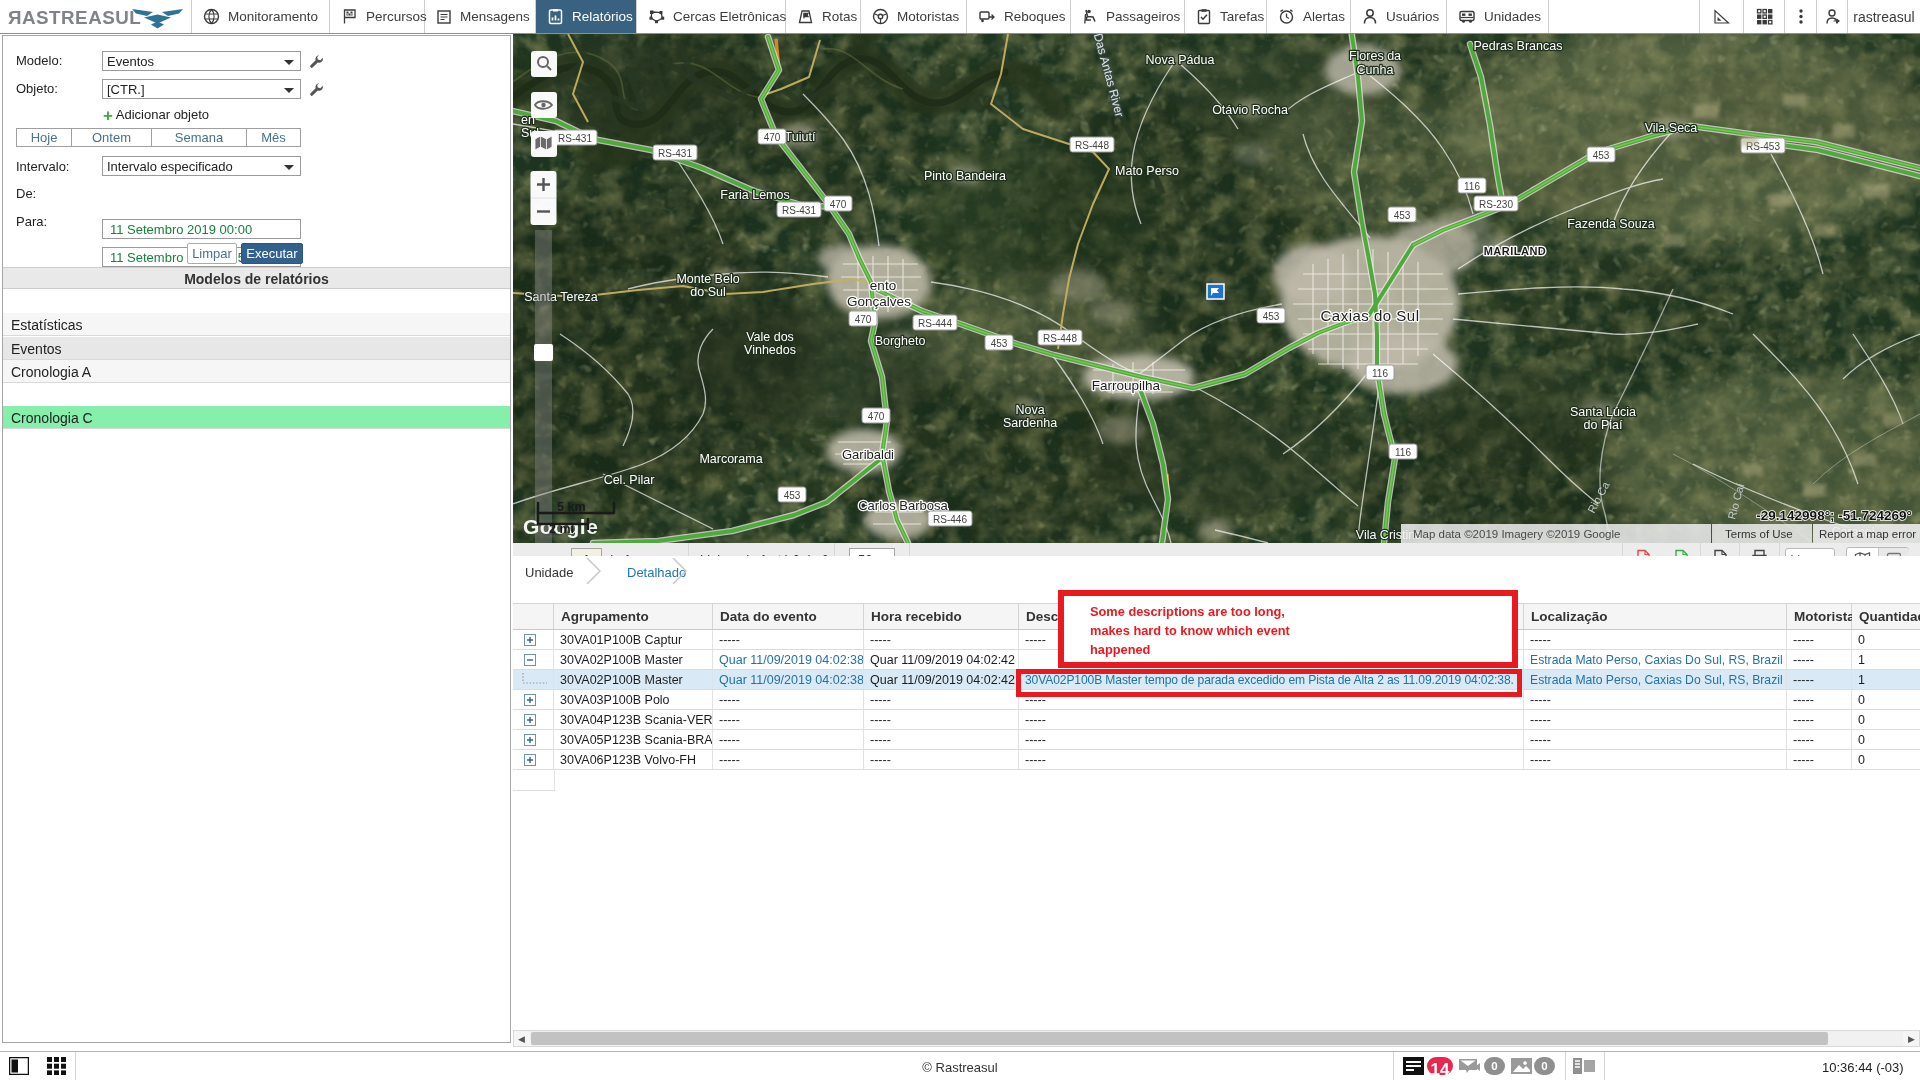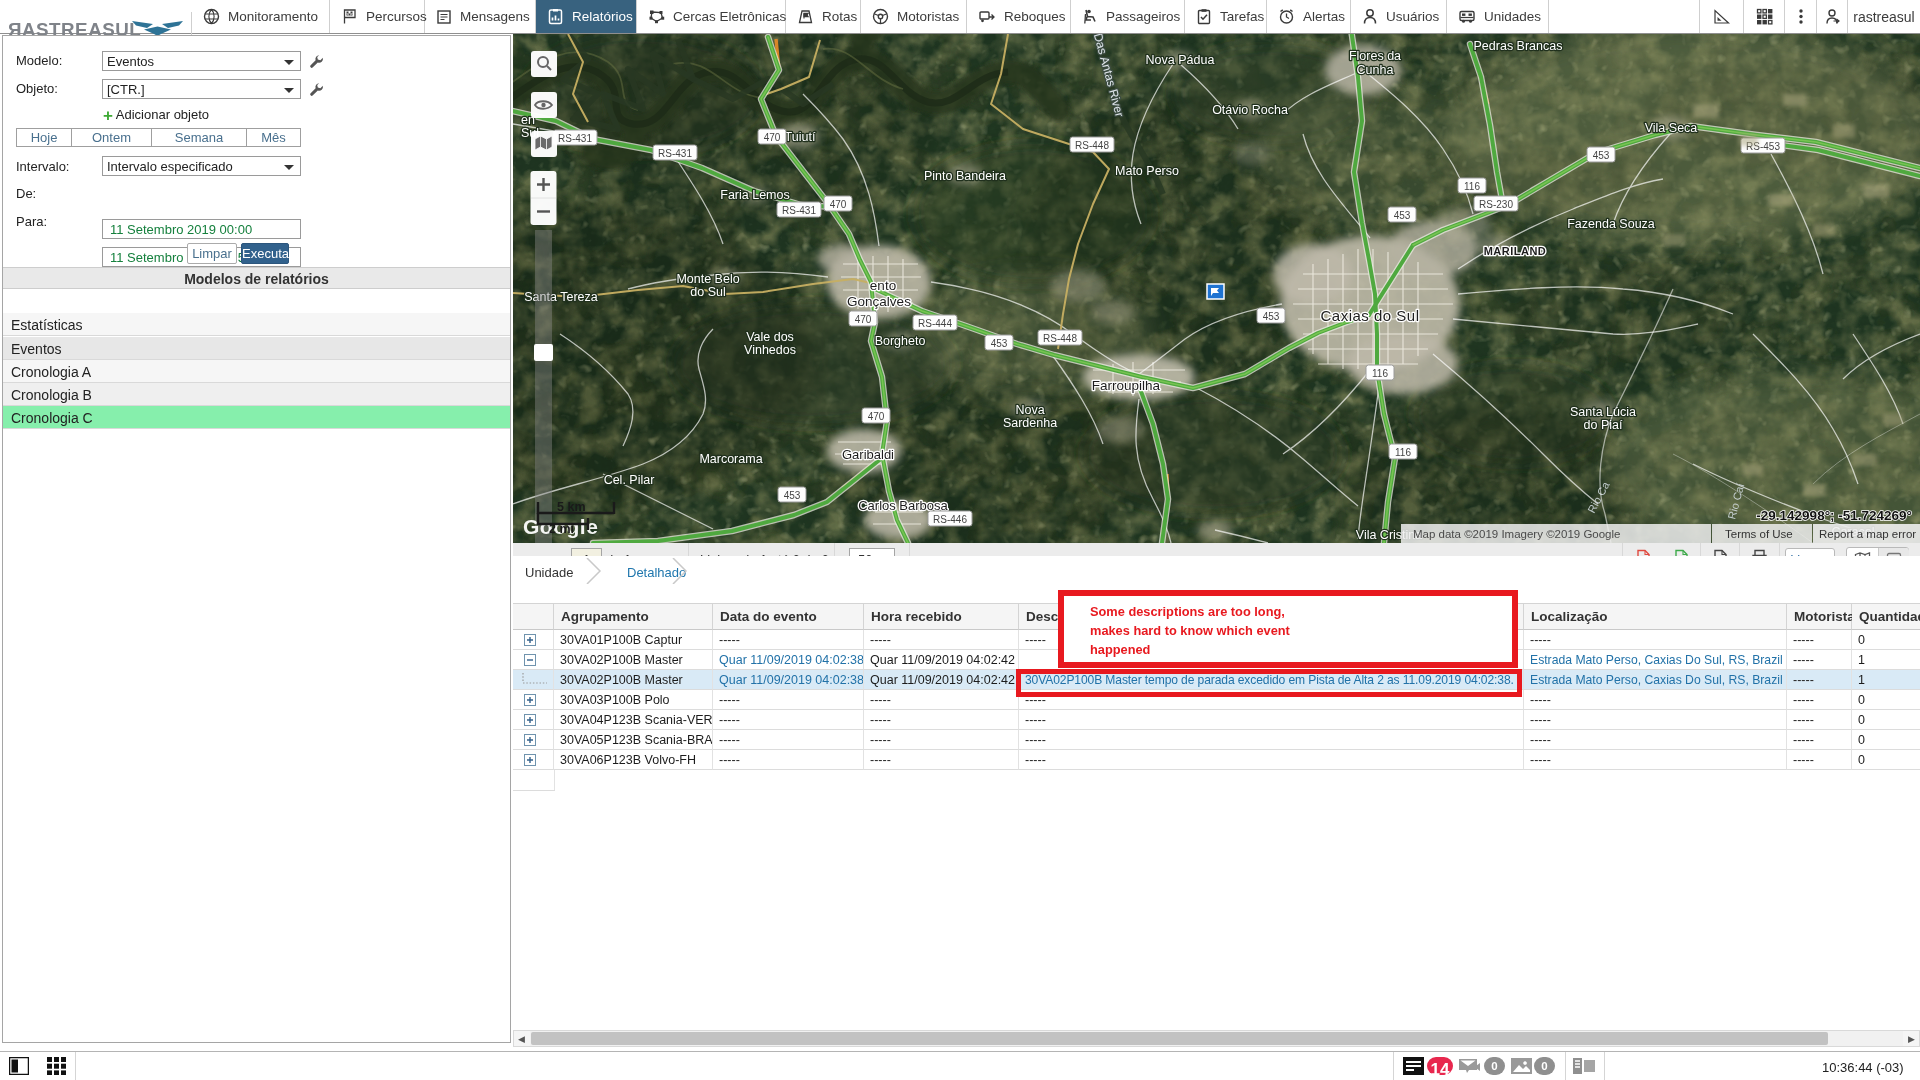--- a/index.html
+++ b/index.html
@@ -5,21 +5,21 @@
 * { margin:0; padding:0; box-sizing:border-box; }
 html,body { width:1920px; height:1080px; overflow:hidden; }
 body { font-family:"Liberation Sans",sans-serif; background:#fff; position:relative; font-size:13px; color:#333; }
 .abs { position:absolute; }
 
 #nav { position:absolute; left:0; top:0; width:1920px; height:34px; background:#fff; border-bottom:1px solid #8f8f8f; }
 .tab { position:absolute; top:0; height:33px; display:flex; align-items:center; border-right:1px solid #cfcfcf; font-size:13.5px; color:#3c3c3c; }
 .tab svg { margin:0 8px 0 11px; flex:none; }
 .tab span { white-space:nowrap; }
 .tab.active { background:#38627f; color:#fff; }
-#logo { position:absolute; left:0; top:12px; width:192px; height:33px; border-right:1px solid #cfcfcf; }
+#logo { position:absolute; left:0; top:0; width:192px; height:33px; border-right:1px solid #cfcfcf; }
 .navicon { position:absolute; top:0; height:33px; border-right:1px solid #cfcfcf; display:flex; align-items:center; justify-content:center; }
 
 #lpanel { position:absolute; left:2px; top:35px; width:509px; height:1008px; background:#fff; border:1px solid #a5a5a5; }
 .lbl { position:absolute; font-size:13px; color:#222; }
 .sel { position:absolute; height:20px; background:#fff; border:1px solid #9a9a9a; font-size:13px; color:#222; padding:2px 4px; }
 .sel .arr { position:absolute; right:6px; top:8px; width:0; height:0; border-left:5px solid transparent; border-right:5px solid transparent; border-top:5px solid #333; }
 .inp { position:absolute; height:20px; background:#fff; border:1px solid #9a9a9a; font-size:13px; color:#15803d; padding:2px 7px;margin-top:36px; }
 .qbtn { position:absolute; top:92px; height:19px; background:#fff; border:1px solid #9f9f9f; color:#49708e; font-size:13px; text-align:center; padding-top:1px; border-right:none; }
 .secbar { position:absolute; left:0; width:507px; height:22px; text-align:center; font-weight:bold; font-size:14px; padding-top:3px; }
 .lrow { position:absolute; left:0; width:507px; height:23px; font-size:14px; color:#222; padding:4px 0 0 8px; border-bottom:1px solid #d9d9d9; }
@@ -215,26 +215,25 @@
  <div class="qbtn" style="left:68px;width:80px;">Ontem</div>
  <div class="qbtn" style="left:148px;width:95px;">Semana</div>
  <div class="qbtn" style="left:243px;width:55px;border-right:1px solid #9f9f9f;">Mês</div>
  <div class="lbl" style="left:13px;top:123px;">Intervalo:</div>
  <div class="sel" style="left:99px;top:120px;width:199px;">Intervalo especificado<span class="arr"></span></div>
  <div class="lbl" style="left:13px;top:150px;">De:</div>
  <div class="inp" style="left:99px;top:147px;width:199px;">11 Setembro 2019 00:00</div>
  <div class="lbl" style="left:13px;top:178px;">Para:</div>
  <div class="inp" style="left:99px;top:175px;width:199px;">11 Setembro 2019 23:59</div>
  <div class="abs" style="left:184px;top:207px;width:50px;height:21px;background:#fff;border:1px solid #ababab;border-radius:2px;color:#49708e;text-align:center;padding-top:2px;">Limpar</div>
- <div class="abs" style="left:238px;top:207px;width:48px;height:21px;background:#31618c;border:1px solid #2c567d;border-radius:2px;color:#fff;text-align:center;padding-top:2px;">Executar</div>
+ <div class="abs" style="left:238px;top:207px;width:62px;height:21px;background:#31618c;border:1px solid #2c567d;border-radius:2px;color:#fff;text-align:center;padding-top:2px;">Executar</div>
  <div class="secbar" style="top:231px;background:#e9e9e9;border-top:1px solid #cdcdcd;border-bottom:1px solid #cdcdcd;color:#333;">Modelos de relatórios</div>
  <div class="lrow" style="top:277px;background:#f6f6f6;">Estatísticas</div>
  <div class="lrow" style="top:301px;background:#e7e7e7;">Eventos</div>
  <div class="lrow" style="top:324px;background:#f6f6f6;">Cronologia A</div>
- <div class="lrow" style="top:347px;background:#efefef;">Cronologia B</div>
  <div class="lrow" style="top:370px;background:#86efac;">Cronologia C</div>
 </div>
 <div id="mapwrap" class="abs" style="left:513px;top:34px;width:1407px;height:509px;background:#42512f;">
 <svg width="1407" height="509" viewBox="0 0 1407 509">
 <defs>
  <filter id="forest" x="0" y="0" width="100%" height="100%">
   <feTurbulence type="fractalNoise" baseFrequency="0.022 0.026" numOctaves="4" seed="7" result="n"></feTurbulence>
   <feColorMatrix in="n" type="matrix" values="0 0 0 0 0  0 0 0 0 0  0 0 0 0 0  0.9 1.3 0.9 0 -0.58" result="a"></feColorMatrix>
   <feFlood flood-color="#1f3220" result="c"></feFlood>
   <feComposite in="c" in2="a" operator="in"></feComposite>
@@ -776,20 +775,21 @@
       <rect x="7" y="0" width="5" height="5"></rect>
       <rect x="14" y="0" width="5" height="5"></rect>
       <rect x="0" y="6.7" width="5" height="5"></rect>
       <rect x="7" y="6.7" width="5" height="5"></rect>
       <rect x="14" y="6.7" width="5" height="5"></rect>
       <rect x="0" y="13.4" width="5" height="5"></rect>
       <rect x="7" y="13.4" width="5" height="5"></rect>
       <rect x="14" y="13.4" width="5" height="5"></rect>
     </svg>
  <div class="abs" style="left:75px;top:0;width:1px;height:28px;background:#d5d5d5;"></div>
+ <div class="abs" style="left:0;right:0;top:8px;text-align:center;font-size:13px;color:#333;">© Rastreasul</div>
  <div class="abs" style="left:1393px;top:0;width:1px;height:28px;background:#d5d5d5;"></div>
  <svg class="abs" style="left:1403px;top:5px;" width="21" height="18" viewBox="0 0 21 18">
       <rect width="21" height="18" fill="#111"></rect>
       <path d="M3 5 H18 M3 9 H18 M3 13 H11" stroke="#fff" stroke-width="2"></path>
     </svg>
  <div class="abs" style="left:1427px;top:5px;width:26px;height:18px;background:#e8274e;border-radius:9px;color:#fff;font-size:17px;font-weight:bold;text-align:center;padding-top:3px;">14</div>
  <svg class="abs" style="left:1459px;top:6px;" width="24" height="16" viewBox="0 0 24 16" fill="#9a9a9a">
       <path d="M0 1 H18 V12 H10 L8 15 L7 12 H0 Z M1.5 2.5 L9 8 L16.5 2.5"></path>
       <path d="M17 8 l4-3 v8 l-4-3"></path>
     </svg>

